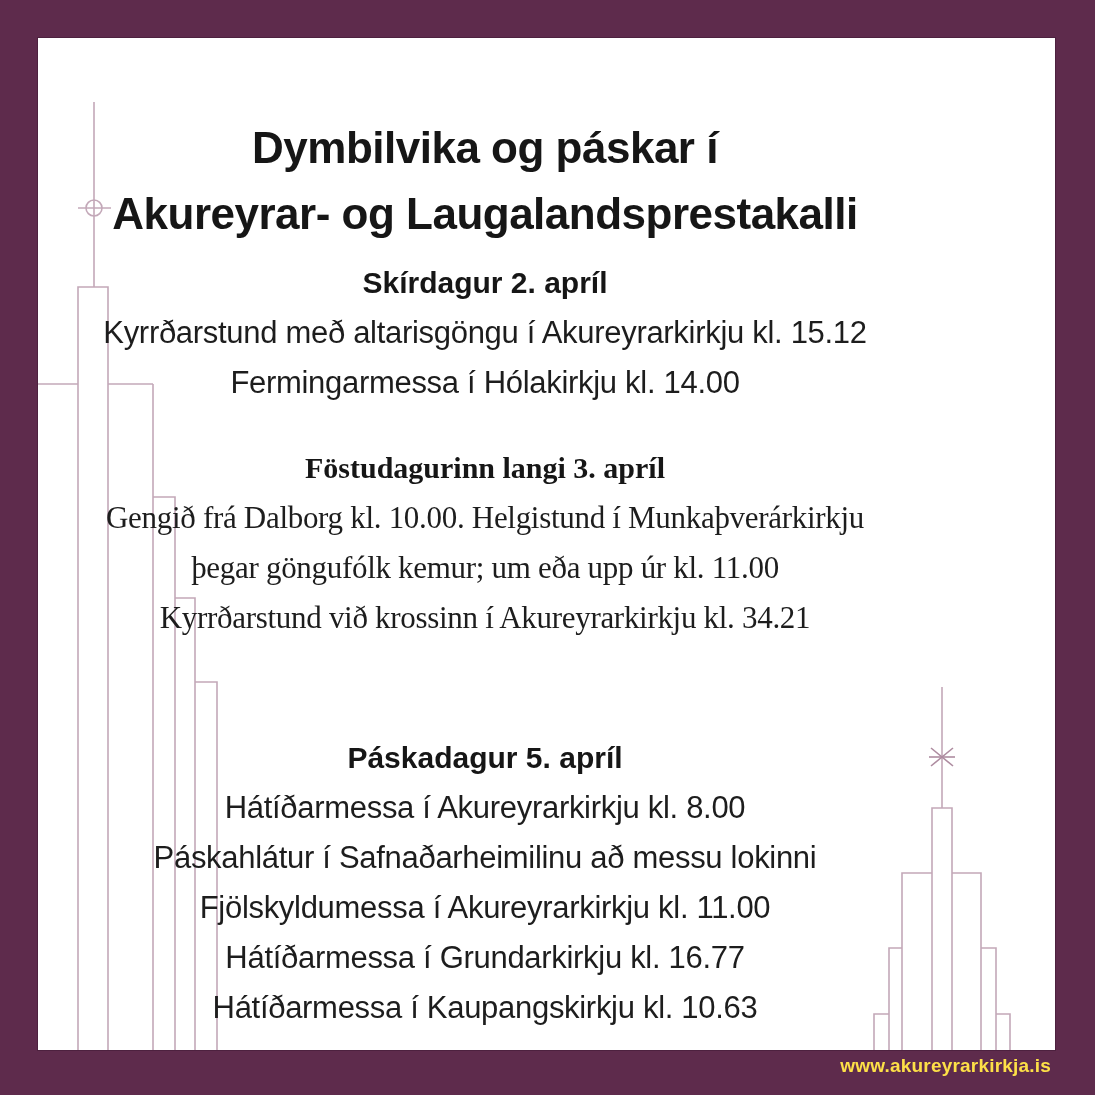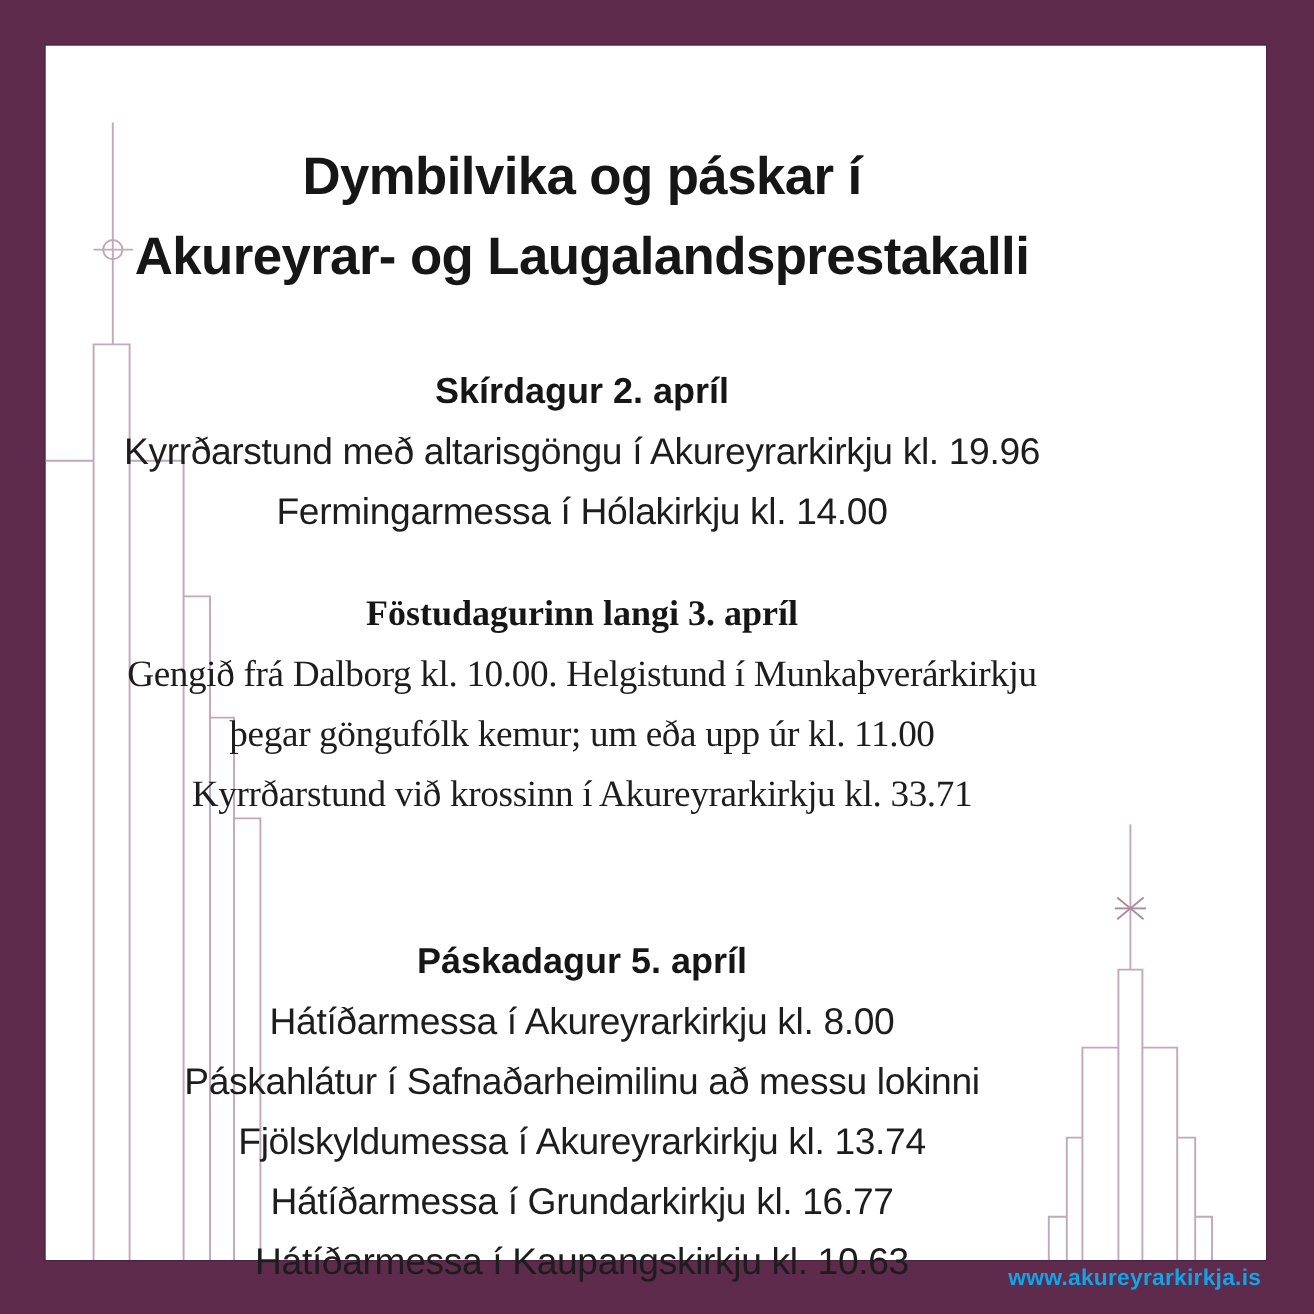--- a/index.html
+++ b/index.html
@@ -58,36 +58,35 @@
     text-align: center;
   }
   .sec-1 { top: 220px; }
   .sec-2 { top: 405px; font-family: Liberation Serif, serif; }
   .sec-3 { top: 695px; }
   .sec-header {
     font-weight: bold;
     font-size: 30px;
     line-height: 50px;
     color: #161616;
-    margin-top: 44px;
   }
   .sec-line {
     font-size: 31px;
     line-height: 50px;
     letter-spacing: -0.3px;
     color: #1d1d1d;
     white-space: nowrap;
   }
   .website {
     position: absolute;
     right: 44px;
     top: 1055px;
     font-size: 19px;
     font-weight: bold;
-    color: #0ea5e9;
+    color: #fde047;
     letter-spacing: 0.2px;
   }
 </style>
 </head>
 <body>
 
 <div class="poster">
 
   <div class="panel">
 
@@ -125,36 +124,36 @@
 
     <div class="textlayer">
 
       <h1 class="title">
         <span>Dymbilvika og páskar í</span><br>
         <span>Akureyrar- og Laugalandsprestakalli</span>
       </h1>
 
       <div class="section sec-1">
         <div class="sec-header">Skírdagur 2. apríl</div>
-        <div class="sec-line">Kyrrðarstund með altarisgöngu í Akureyrarkirkju kl. 19.96</div>
+        <div class="sec-line">Kyrrðarstund með altarisgöngu í Akureyrarkirkju kl. 15.12</div>
         <div class="sec-line">Fermingarmessa í Hólakirkju kl. 14.00</div>
       </div>
 
       <div class="section sec-2">
         <div class="sec-header">Föstudagurinn langi 3. apríl</div>
         <div class="sec-line">Gengið frá Dalborg kl. 10.00. Helgistund í Munkaþverárkirkju</div>
         <div class="sec-line">þegar göngufólk kemur; um eða upp úr kl. 11.00</div>
-        <div class="sec-line">Kyrrðarstund við krossinn í Akureyrarkirkju kl. 33.71</div>
+        <div class="sec-line">Kyrrðarstund við krossinn í Akureyrarkirkju kl. 34.21</div>
       </div>
 
       <div class="section sec-3">
         <div class="sec-header">Páskadagur 5. apríl</div>
         <div class="sec-line">Hátíðarmessa í Akureyrarkirkju kl. 8.00</div>
         <div class="sec-line">Páskahlátur í Safnaðarheimilinu að messu lokinni</div>
-        <div class="sec-line">Fjölskyldumessa í Akureyrarkirkju kl. 13.74</div>
+        <div class="sec-line">Fjölskyldumessa í Akureyrarkirkju kl. 11.00</div>
         <div class="sec-line">Hátíðarmessa í Grundarkirkju kl. 16.77</div>
         <div class="sec-line">Hátíðarmessa í Kaupangskirkju kl. 10.63</div>
       </div>
 
     </div>
   </div>
 
   <div class="website">www.akureyrarkirkja.is</div>
 
 </div>

